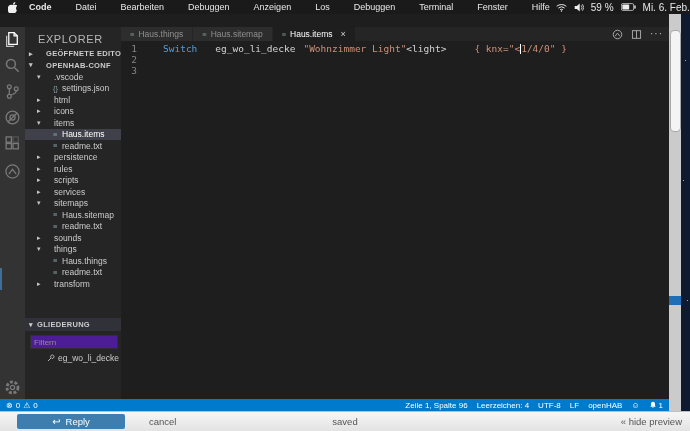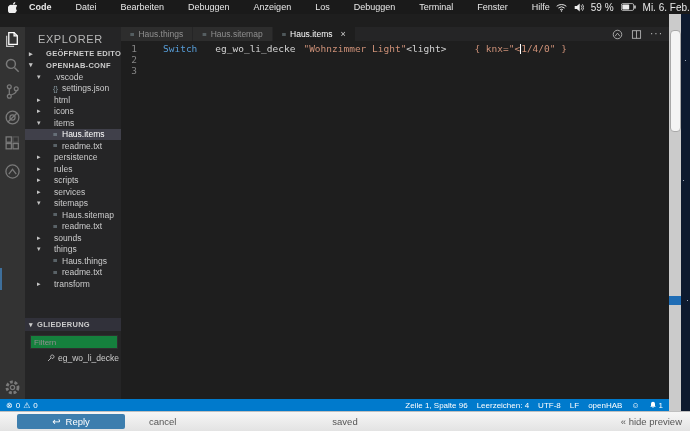--- a/index.html
+++ b/index.html
@@ -40,21 +40,21 @@
   .tree-row .arrow{width:8px;font-size:7px;color:#c5c5c5;flex:0 0 8px;}
   .tree-row .ticon{width:9px;flex:0 0 9px;font-size:7.5px;color:#8a9ba3;}
   .tree-row.section{font-weight:700;font-size:7.5px;letter-spacing:.3px;}
   .tree-row.lvl1{padding-left:12px;}
   .tree-row.lvl2{padding-left:20px;}
   .tree-row.selected{background:#40404a;color:#ffffff;}
   .outline{position:absolute;left:0;top:291px;width:96px;}
   .outline-header{height:13px;background:#31313a;display:flex;align-items:center;
     font-size:7.5px;font-weight:700;padding-left:4px;letter-spacing:.3px;}
   .outline-header .arrow{width:8px;font-size:7px;}
-  .outline-filter{display:block;margin:4px 5px 0 5px;width:80px;height:12px;background:#15803d;
+  .outline-filter{display:block;margin:4px 5px 0 5px;width:80px;height:12px;background:#4c1d95;
     border:1px solid #2f2f2f;color:#cccccc;font-size:8px;padding:0 3px;
     font-family:"Liberation Sans",sans-serif;}
   .outline-filter::placeholder{color:#8f8f8f;}
   .outline-item{display:flex;align-items:center;gap:3px;padding-left:22px;height:12px;
     margin-top:3px;font-size:8.5px;color:#cccccc;}
 
   
   .tabbar{position:absolute;left:121px;top:27px;width:548px;height:14px;background:#252526;
     display:flex;}
   .tab{display:flex;align-items:center;gap:4px;padding:0 9px;font-size:8.5px;

